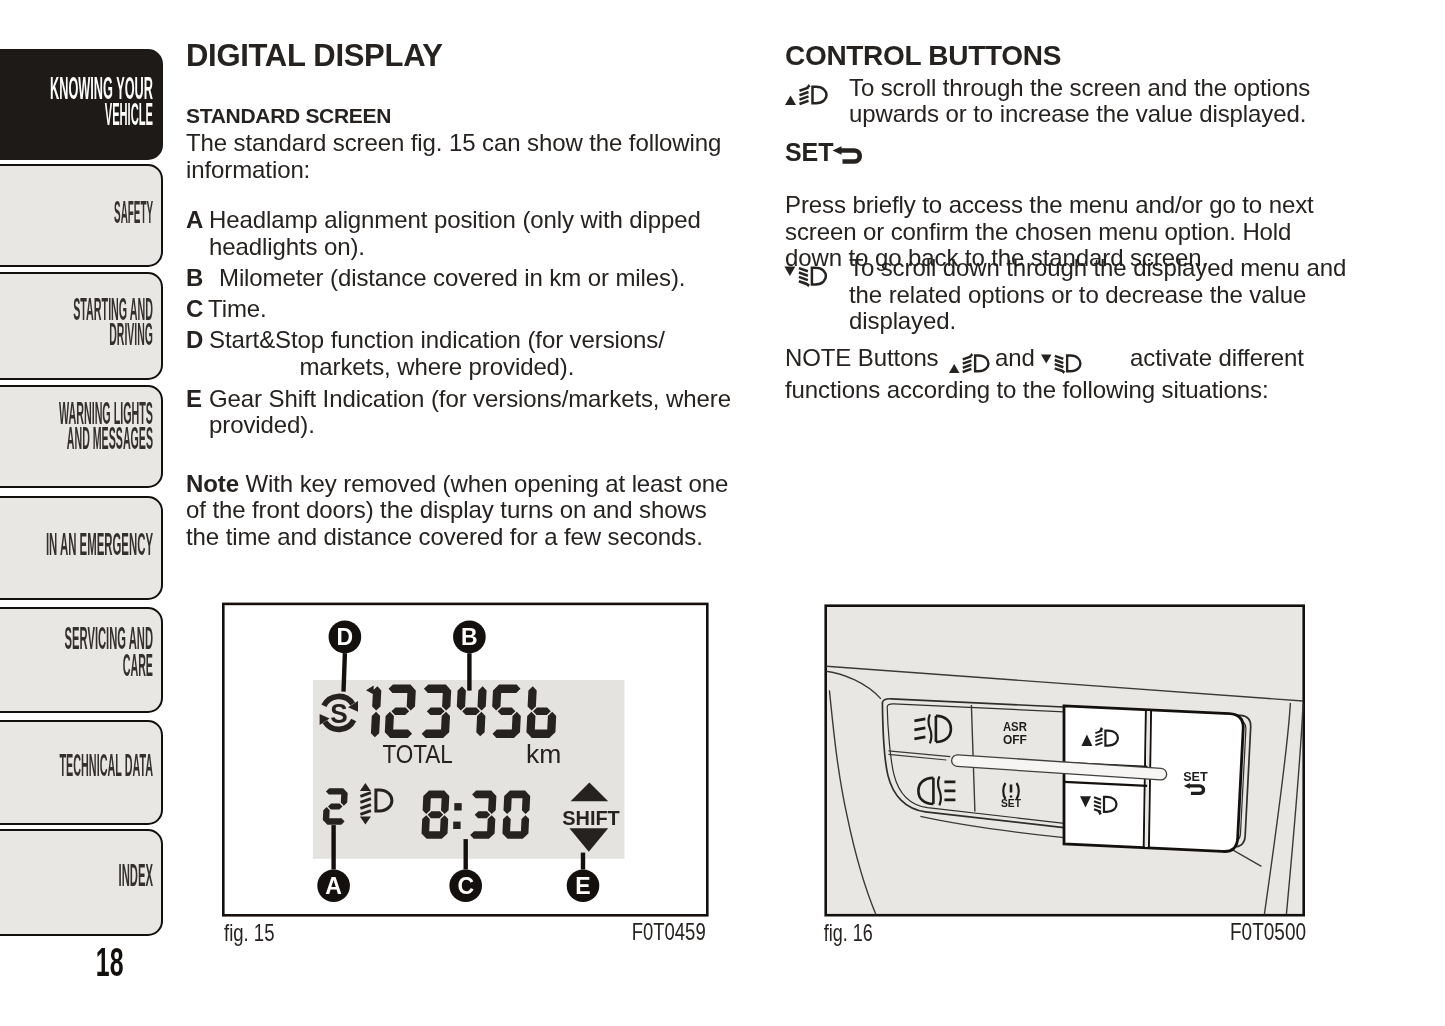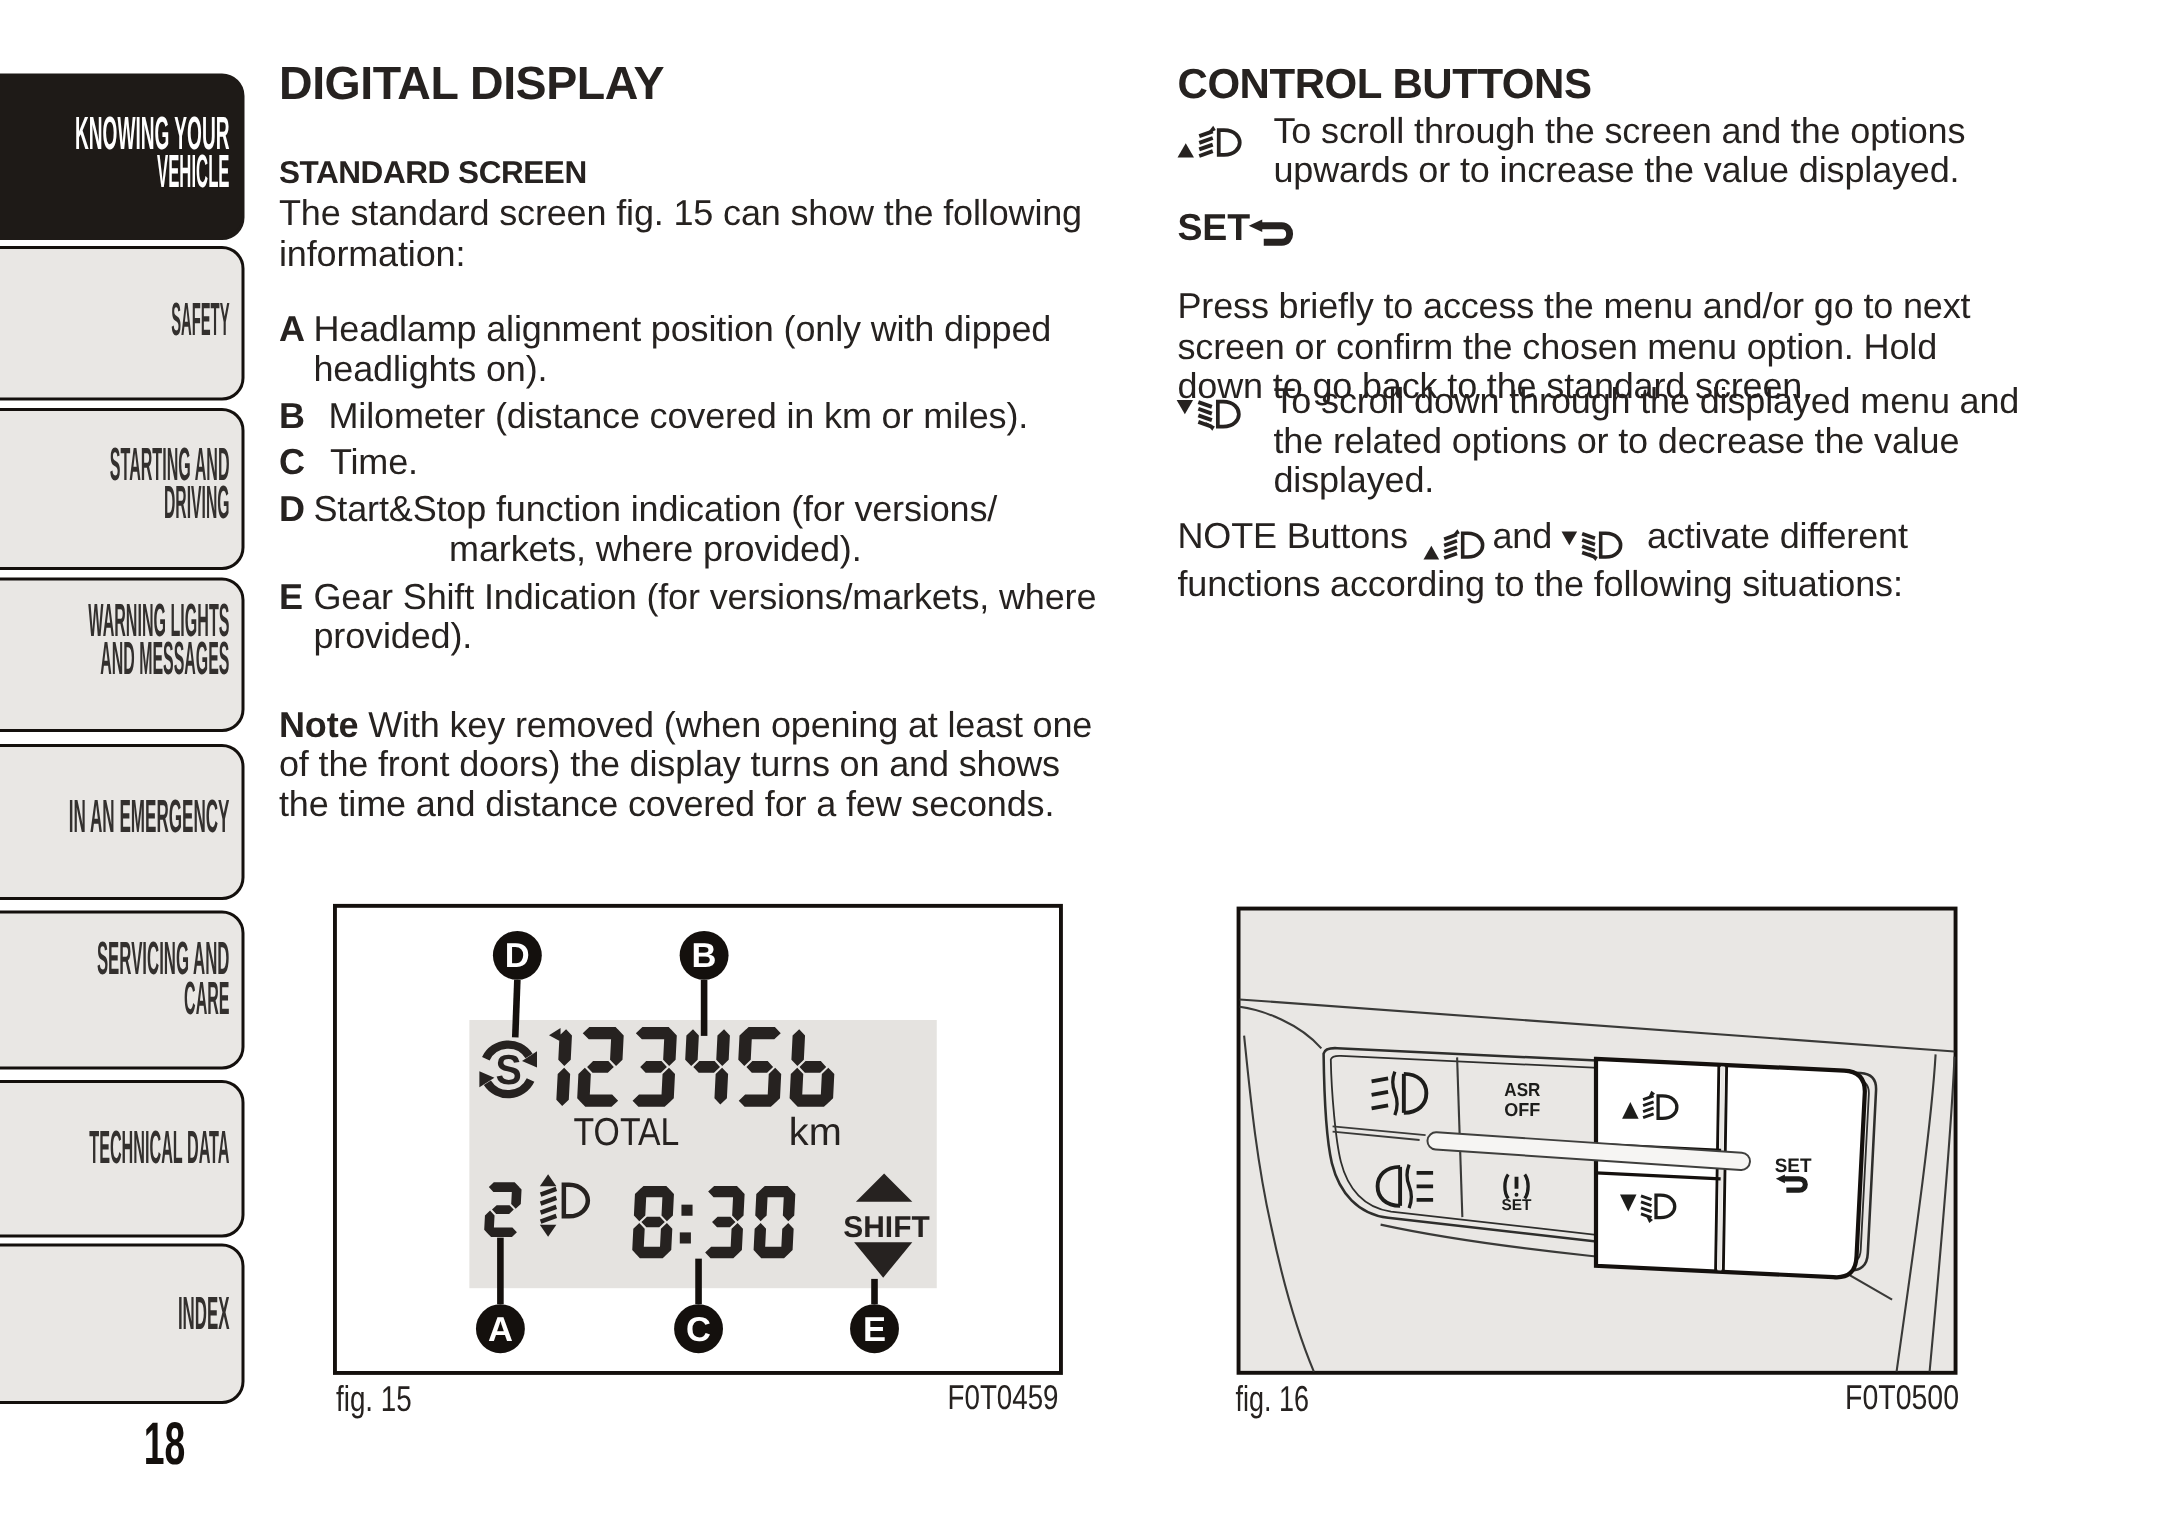--- a/index.html
+++ b/index.html
@@ -16,32 +16,32 @@
 <div class="tab" style="top:385.0px;height:103.0px;width:167px;"></div>
 <div class="tab" style="top:496.0px;height:103.5px;width:167px;"></div>
 <div class="tab" style="top:607.0px;height:106.0px;width:167px;"></div>
 <div class="tab" style="top:720.0px;height:105.0px;width:167px;"></div>
 <div class="tab" style="top:829.0px;height:107.0px;width:167px;"></div>
 <div class="t body24" style="left:186px;top:39.6px;font-size:31px;line-height:31px;font-weight:bold;letter-spacing:-0.3px;">DIGITAL DISPLAY</div>
 <div class="t body24" style="left:186px;top:101.5px;font-size:21px;line-height:27px;font-weight:bold;letter-spacing:-0.3px;">STANDARD SCREEN</div>
 <div class="t body24" style="left:186px;top:130px;">The standard screen fig. 15 can show the following<br>information:</div>
 <div class="t body24" style="left:186px;top:207.4px;"><b style="position:absolute;left:0;">A</b><span style="display:inline-block;margin-left:23px;">Headlamp alignment position (only with dipped<br>headlights on).</span></div>
 <div class="t body24" style="left:186px;top:265.2px;"><b style="position:absolute;left:0;">B</b><span style="display:inline-block;margin-left:33px;">Milometer (distance covered in km or miles).</span></div>
-<div class="t body24" style="left:186px;top:296.3px;"><b style="position:absolute;left:0;">C</b><span style="display:inline-block;margin-left:34px;">Time.</span></div>
+<div class="t body24" style="left:186px;top:296.3px;"><b style="position:absolute;left:0;">C</b><span style="display:inline-block;margin-left:22px;">Time.</span></div>
 <div class="t body24" style="left:186px;top:327.3px;"><b style="position:absolute;left:0;">D</b><span style="display:inline-block;margin-left:23px;text-align:center;">Start&amp;Stop function indication (for versions/<br>markets, where provided).</span></div>
 <div class="t body24" style="left:186px;top:385.7px;"><b style="position:absolute;left:0;">E</b><span style="display:inline-block;margin-left:23px;">Gear Shift Indication (for versions/markets, where<br>provided).</span></div>
 <div class="t body24" style="left:186px;top:470.9px;"><b>Note</b> With key removed (when opening at least one<br>of the front doors) the display turns on and shows<br>the time and distance covered for a few seconds.</div>
 <div class="t body24" style="left:785px;top:41.8px;font-size:28px;line-height:28px;font-weight:bold;letter-spacing:-0.3px;text-align:center;">CONTROL BUTTONS</div>
 <div class="t body24" style="left:849px;top:74.9px;">To scroll through the screen and the options<br>upwards or to increase the value displayed.</div>
 <div class="t body24" style="left:785px;top:140.2px;font-size:25px;line-height:25px;font-weight:bold;">SET</div>
 <div class="t body24" style="left:785px;top:172.3px;margin-top:20px;">Press briefly to access the menu and/or go to next<br>screen or confirm the chosen menu option. Hold<br>down to go back to the standard screen.</div>
 <div class="t body24" style="left:849px;top:255.2px;">To scroll down through the displayed menu and<br>the related options or to decrease the value<br>displayed.</div>
 <div class="t body24" style="left:785px;top:345.3px;">NOTE Buttons</div>
 <div class="t body24" style="left:995px;top:345.3px;">and</div>
-<div class="t body24" style="left:1098px;top:345.3px;">activate different</div>
+<div class="t body24" style="left:1130px;top:345.3px;">activate different</div>
 <div class="t body24" style="left:785px;top:377.1px;">functions according to the following situations:</div>
 <svg style="position:absolute;left:0;top:0;" width="1445" height="1026" viewBox="0 0 1445 1026">
     <text x="153" y="99.3" font-size="31" font-weight="bold" fill="#ffffff" text-anchor="end" textLength="103" lengthAdjust="spacingAndGlyphs">KNOWING YOUR</text>
     <text x="153" y="124.6" font-size="31" font-weight="bold" fill="#ffffff" text-anchor="end" textLength="48.3" lengthAdjust="spacingAndGlyphs">VEHICLE</text>
     <text x="153" y="223.0" font-size="31" font-weight="bold" fill="#33302e" text-anchor="end" textLength="38.9" lengthAdjust="spacingAndGlyphs">SAFETY</text>
     <text x="153" y="319.8" font-size="31" font-weight="bold" fill="#33302e" text-anchor="end" textLength="79.8" lengthAdjust="spacingAndGlyphs">STARTING AND</text>
     <text x="153" y="345.0" font-size="31" font-weight="bold" fill="#33302e" text-anchor="end" textLength="43.7" lengthAdjust="spacingAndGlyphs">DRIVING</text>
     <text x="153" y="424.0" font-size="31" font-weight="bold" fill="#33302e" text-anchor="end" textLength="94.1" lengthAdjust="spacingAndGlyphs">WARNING LIGHTS</text>
     <text x="153" y="449.2" font-size="31" font-weight="bold" fill="#33302e" text-anchor="end" textLength="86.2" lengthAdjust="spacingAndGlyphs">AND MESSAGES</text>
     <text x="153" y="554.5" font-size="31" font-weight="bold" fill="#33302e" text-anchor="end" textLength="107.1" lengthAdjust="spacingAndGlyphs">IN AN EMERGENCY</text>

